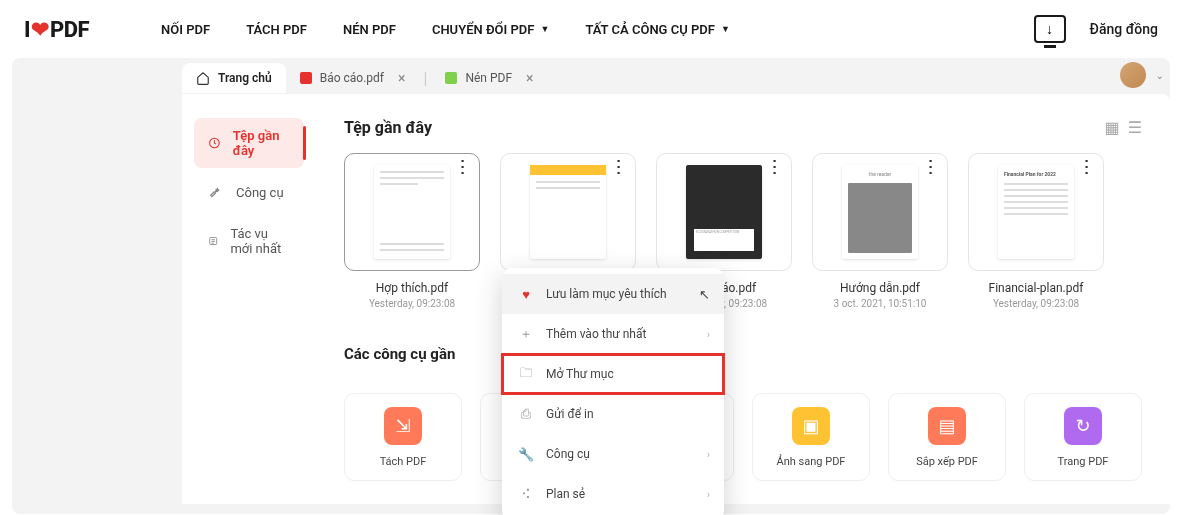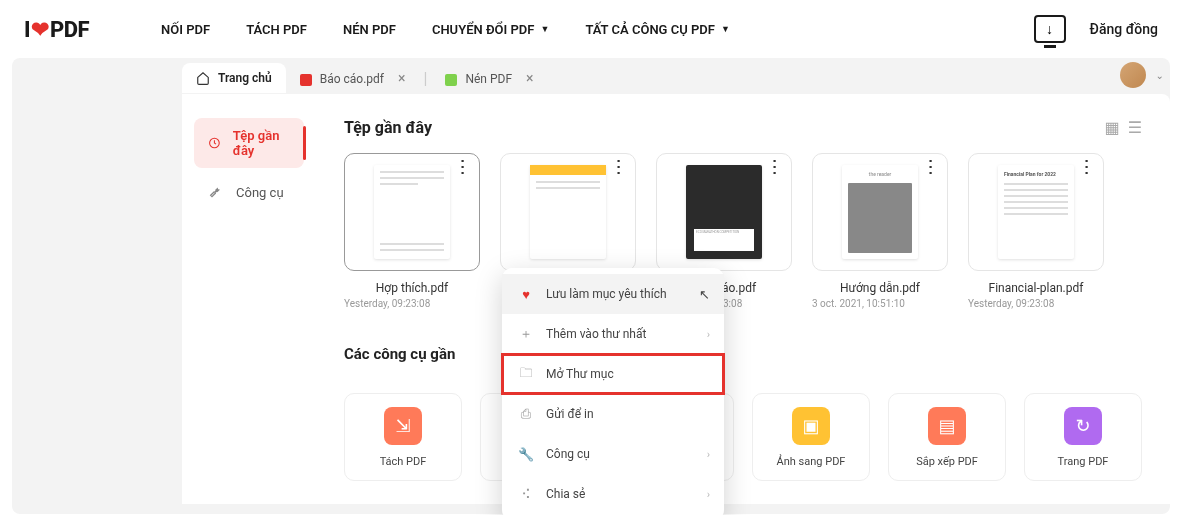--- a/index.html
+++ b/index.html
@@ -14,21 +14,21 @@
 .nav-spacer { flex: 1; }
 .nav-right { display: flex; align-items: center; gap: 24px; }
 .dl-icon { width: 32px; height: 28px; border: 2.5px solid #1a1a1a; border-radius: 4px; display: flex; align-items: center; justify-content: center; font-size: 14px; position: relative; }
 .dl-icon::after { content: ""; position: absolute; bottom: -7px; left: 50%; transform: translateX(-50%); width: 12px; height: 3px; background: #1a1a1a; }
 .login { font-size: 14px; font-weight: 500; color: #1a1a1a; cursor: pointer; }
 
 
 .app { background: #f3f3f3; border-radius: 8px; margin: 0 12px; padding-top: 4px; height: 456px; position: relative; }
 .menubar { display: flex; gap: 18px; padding: 2px 24px 6px 180px; font-size: 11px; color: #888; }
 .tabbar { display: flex; align-items: center; padding: 0 16px 0 170px; position: relative; }
-.tab { display: flex; align-items: flex-end; gap: 8px; padding: 8px 14px; font-size: 12px; color: #555; border-radius: 8px 8px 0 0; cursor: pointer; }
+.tab { display: flex; align-items: center; gap: 8px; padding: 8px 14px; font-size: 12px; color: #555; border-radius: 8px 8px 0 0; cursor: pointer; }
 .tab.active { background: #fff; color: #222; font-weight: 600; }
 .tab-close { color: #888; font-size: 14px; margin-left: 6px; cursor: pointer; }
 .tab-home-icon { width: 14px; height: 14px; }
 .tab-doc-icon { width: 12px; height: 12px; border-radius: 2px; }
 .avatar { width: 26px; height: 26px; border-radius: 50%; background: linear-gradient(135deg,#d4a574,#c08850); position: absolute; right: 24px; top: 0; cursor: pointer; }
 .avatar-caret { position: absolute; right: 6px; top: 8px; color: #888; font-size: 10px; }
 
 .app-body { display: flex; background: #fff; border-radius: 0 8px 0 0; margin-left: 170px; height: 410px; }
 
 
@@ -44,21 +44,21 @@
 .section-head { display: flex; align-items: center; justify-content: space-between; margin-bottom: 16px; }
 .section-title { font-size: 16px; font-weight: 700; color: #222; }
 .view-toggle { display: flex; gap: 8px; color: #aaa; }
 .file-grid { display: flex; gap: 20px; }
 .file-card { width: 136px; cursor: pointer; }
 .thumb-box { border: 1px solid #e5e5e5; border-radius: 10px; padding: 10px; height: 118px; position: relative; display: flex; align-items: center; justify-content: center; }
 .file-card.sel .thumb-box { border: 1.5px solid #999; }
 .thumb { width: 76px; height: 94px; background: #fff; box-shadow: 0 1px 3px rgba(0,0,0,0.12); border-radius: 2px; display: flex; flex-direction: column; padding: 6px; font-size: 4px; line-height: 1.2; color: #bbb; gap: 2px; }
 .dots { position: absolute; right: 8px; top: 10px; font-size: 18px; line-height: 4px; color: #333; cursor: pointer; letter-spacing: -1px; transform: rotate(90deg); transform-origin: center; width: 16px; text-align: center; }
 .file-name { font-size: 12px; color: #333; text-align: center; margin-top: 10px; }
-.file-meta { font-size: 10px; color: #999; margin-top: 3px; }
+.file-meta { font-size: 10px; color: #999; text-align: center; margin-top: 3px; }
 
 .tools-title { font-size: 15px; font-weight: 700; color: #222; margin-top: 36px; margin-bottom: 30px; }
 .tool-grid { display: flex; gap: 18px; }
 .tool-card { width: 118px; height: 88px; border: 1px solid #eee; border-radius: 10px; display: flex; flex-direction: column; align-items: center; justify-content: center; gap: 10px; cursor: pointer; }
 .tool-icon { width: 38px; height: 38px; border-radius: 8px; display: flex; align-items: center; justify-content: center; font-size: 18px; color: #fff; }
 .tool-label { font-size: 11px; color: #444; }
 
 
 .ctx { position: absolute; left: 490px; top: 210px; width: 222px; background: #fff; border-radius: 10px; box-shadow: 0 8px 28px rgba(0,0,0,0.18); padding: 6px 0; z-index: 50; }
 .ctx-item { display: flex; align-items: center; gap: 12px; padding: 12px 16px; font-size: 12px; color: #444; cursor: pointer; position: relative; }
@@ -140,20 +140,27 @@
             <path d="M12 7v5l3 2"></path>
           </svg>
         <span>Tệp gần đây</span>
       </div>
       <div class="side-item">
         <svg class="side-icon" viewBox="0 0 24 24" fill="none" stroke="#555" stroke-width="2">
             <path d="M14 7a4 4 0 01-5 5l-5 5 2 2 5-5a4 4 0 015-5l-2 2-2-2 2-2z"></path>
           </svg>
         <span>Công cụ</span>
       </div>
+      <div class="side-item">
+        <svg class="side-icon" viewBox="0 0 24 24" fill="none" stroke="#555" stroke-width="2">
+            <rect x="4" y="4" width="16" height="16" rx="2"></rect>
+            <path d="M8 9h8M8 13h8M8 17h5"></path>
+          </svg>
+        <span>Tác vụ mới nhất</span>
+      </div>
     </div>
 
     <div class="main">
       <div class="section-head">
         <div class="section-title">Tệp gần đây</div>
         <div class="view-toggle">
           <span style="font-size:16px">▦</span>
           <span style="font-size:16px">☰</span>
         </div>
       </div>
@@ -275,17 +282,17 @@
       <span class="ctx-icon">⎙</span>
       <span>Gửi để in</span>
     </div>
     <div class="ctx-item">
       <span class="ctx-icon">🔧</span>
       <span>Công cụ</span>
       <span class="chev">›</span>
     </div>
     <div class="ctx-item">
       <span class="ctx-icon">⠪</span>
-      <span>Chia sẻ</span>
+      <span>Plan sẻ</span>
       <span class="chev">›</span>
     </div>
   </div>
 </div>
 
 </body></html>

